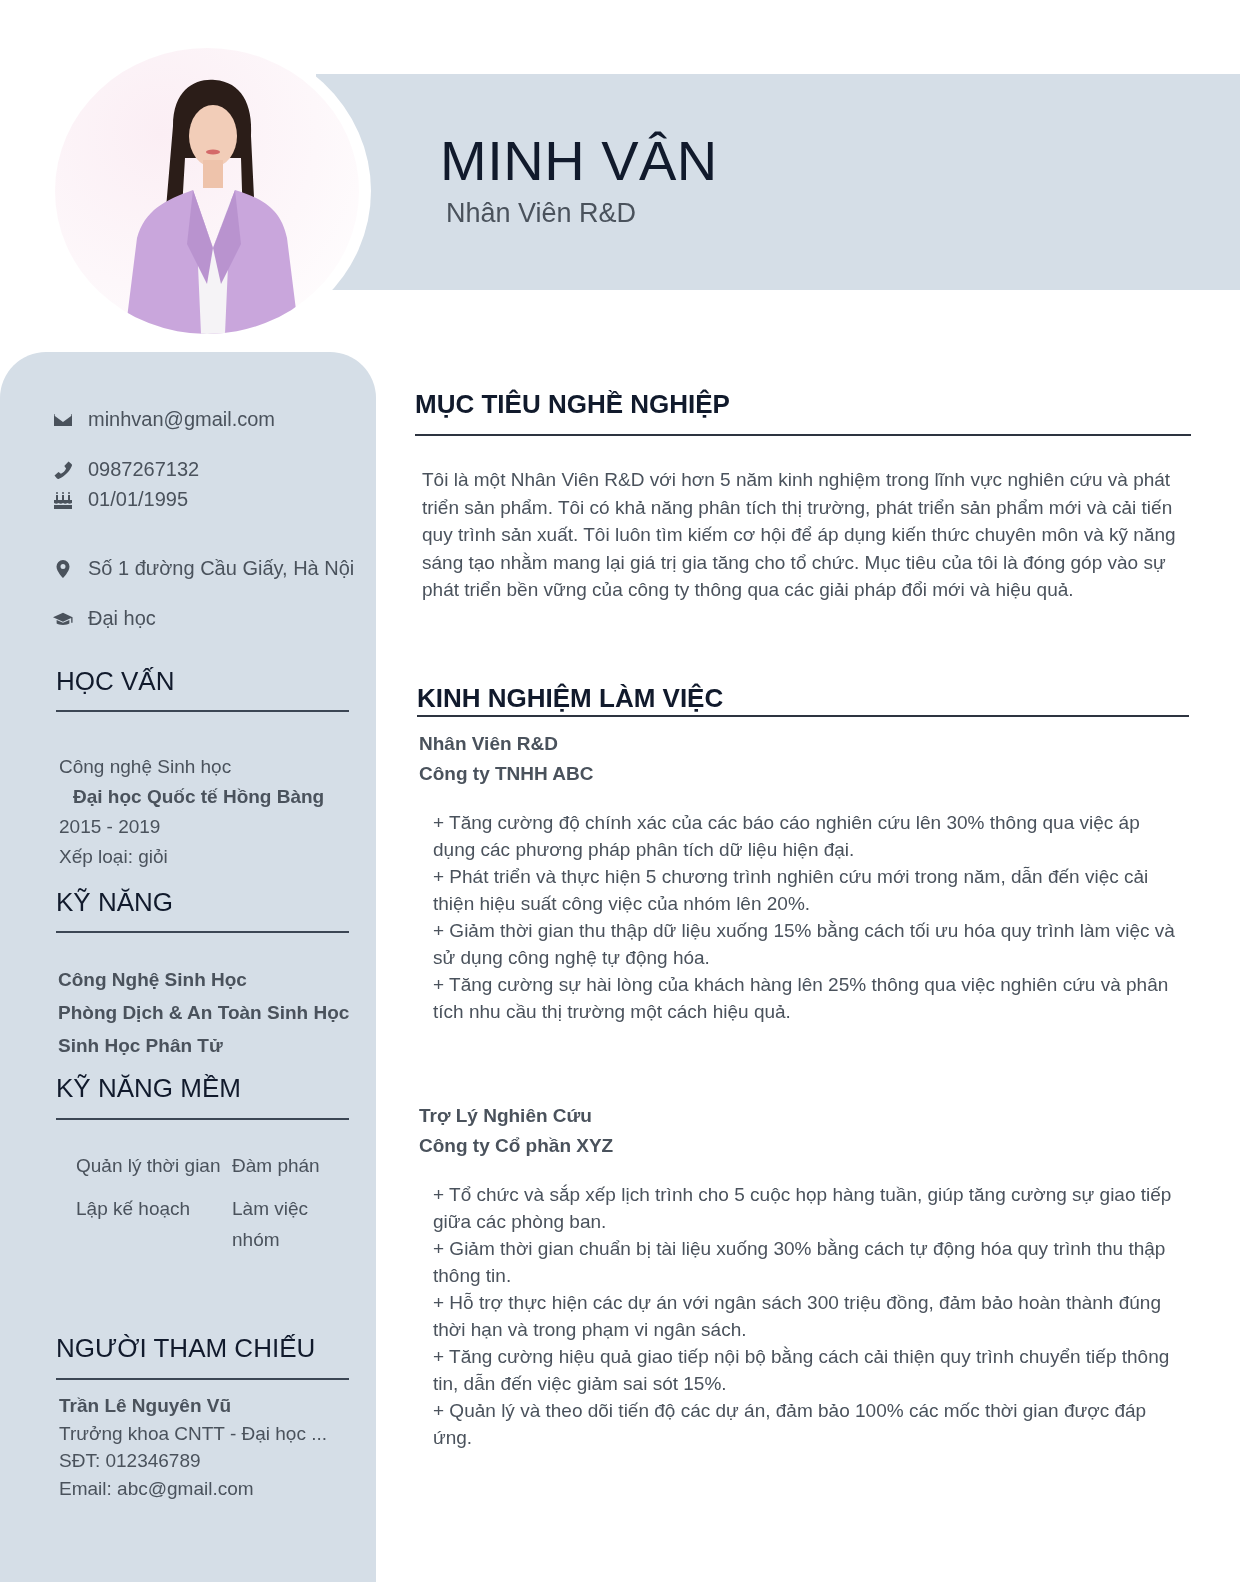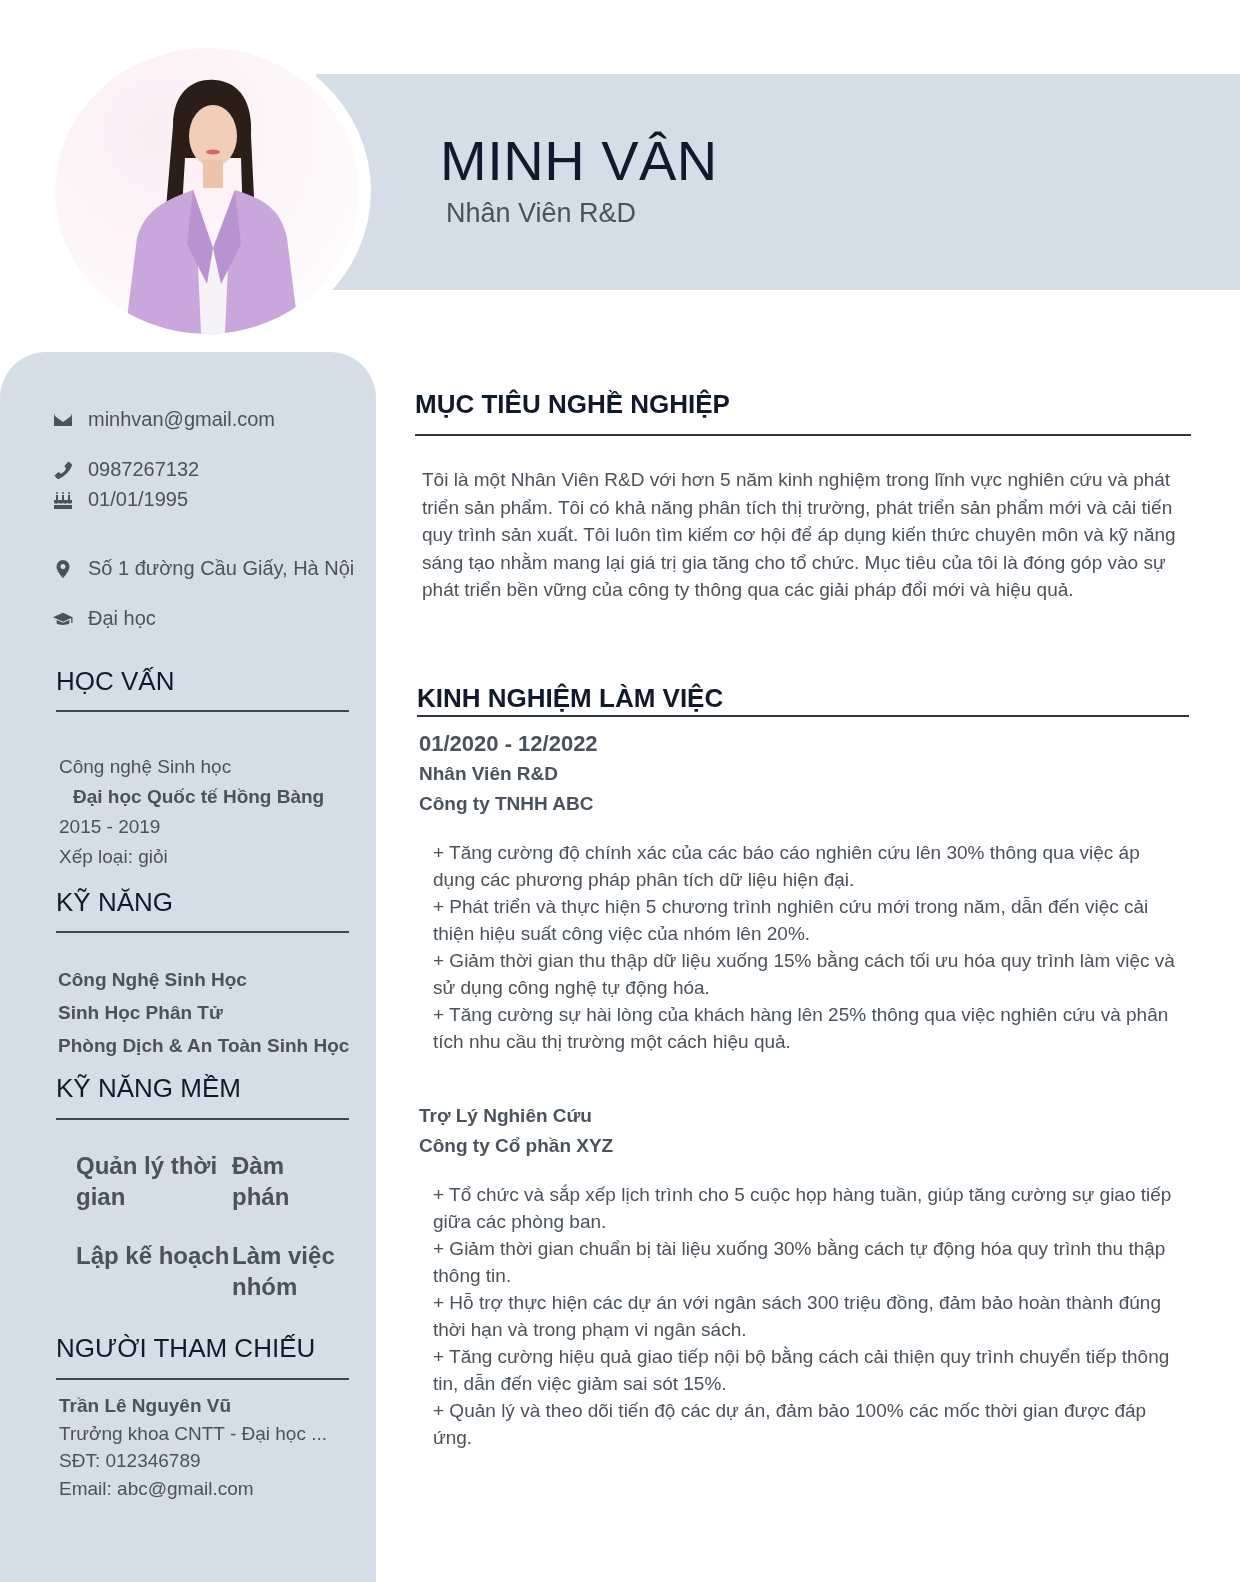--- a/index.html
+++ b/index.html
@@ -22,22 +22,22 @@
   .contact-item svg { width: 20px; height: 20px; fill: #4a525c; }
 
   .side-h { position: absolute; left: 56px; font-size: 26px; font-weight: 400; color: #111a2c; }
   .side-rule { position: absolute; left: 56px; width: 293px; height: 2px; background: #3c4654; }
 
   .edu { position: absolute; left: 59px; top: 752px; font-size: 19px; line-height: 30px; color: #4a525c; }
   .edu .b { font-weight: 700; margin-left: 14px; }
 
   .skills { position: absolute; left: 58px; top: 963px; font-size: 19px; font-weight: 700; line-height: 33px; color: #4a525c; }
 
-  .soft { position: absolute; left: 76px; top: 1150px; width: 270px; display: grid; grid-template-columns: 156px 114px; row-gap: 28px;
-          font-size: 24px; font-weight: 700; line-height: 31px; color: #4a525c; }
+  .soft { position: absolute; left: 76px; top: 1150px; width: 270px; display: grid; grid-template-columns: 156px 114px; row-gap: 12px;
+          font-size: 19px; font-weight: 400; line-height: 31px; color: #4a525c; }
 
   .ref { position: absolute; left: 59px; top: 1392px; font-size: 19px; line-height: 27.5px; color: #4a525c; }
   .ref .b { font-weight: 700; }
 
   .main-h { position: absolute; font-size: 26px; font-weight: 700; color: #111a2c; }
   .main-rule { position: absolute; height: 2px; background: #2d3440; }
 
   .objective { position: absolute; left: 422px; top: 466px; width: 765px; font-size: 19px; line-height: 27.5px; color: #4a525c; }
 
   .job { position: absolute; left: 419px; }
@@ -131,22 +131,22 @@
   <div>Công nghệ Sinh học</div>
   <div class="b">Đại học Quốc tế Hồng Bàng</div>
   <div>2015 - 2019</div>
   <div>Xếp loại: giỏi</div>
 </div>
 
 <div class="side-h" style="top:887px">KỸ NĂNG</div>
 <div class="side-rule" style="top:931px"></div>
 <div class="skills">
   <div>Công Nghệ Sinh Học</div>
+  <div>Phòng Dịch &amp; An Toàn Sinh Học</div>
   <div>Sinh Học Phân Tử</div>
-  <div>Phòng Dịch &amp; An Toàn Sinh Học</div>
 </div>
 
 <div class="side-h" style="top:1073px">KỸ NĂNG MỀM</div>
 <div class="side-rule" style="top:1118px"></div>
 <div class="soft">
   <div>Quản lý thời gian</div>
   <div>Đàm phán</div>
   <div>Lập kế hoạch</div>
   <div>Làm việc nhóm</div>
 </div>
@@ -161,21 +161,20 @@
 </div>
 
 <div class="main-h" style="left:415px; top:389px">MỤC TIÊU NGHỀ NGHIỆP</div>
 <div class="main-rule" style="left:415px; top:434px; width:776px"></div>
 <div class="objective">Tôi là một Nhân Viên R&amp;D với hơn 5 năm kinh nghiệm trong lĩnh vực nghiên cứu và phát triển sản phẩm. Tôi có khả năng phân tích thị trường, phát triển sản phẩm mới và cải tiến quy trình sản xuất. Tôi luôn tìm kiếm cơ hội để áp dụng kiến thức chuyên môn và kỹ năng sáng tạo nhằm mang lại giá trị gia tăng cho tổ chức. Mục tiêu của tôi là đóng góp vào sự phát triển bền vững của công ty thông qua các giải pháp đổi mới và hiệu quả.</div>
 
 <div class="main-h" style="left:417px; top:683px">KINH NGHIỆM LÀM VIỆC</div>
 <div class="main-rule" style="left:417px; top:715px; width:772px"></div>
 
 <div class="job" style="top:729px">
-  <div class="period">01/2020 - 12/2022</div>
   <div class="role">Nhân Viên R&amp;D</div>
   <div class="company">Công ty TNHH ABC</div>
   <div class="bullets">
     <div>+ Tăng cường độ chính xác của các báo cáo nghiên cứu lên 30% thông qua việc áp dụng các phương pháp phân tích dữ liệu hiện đại.</div>
     <div>+ Phát triển và thực hiện 5 chương trình nghiên cứu mới trong năm, dẫn đến việc cải thiện hiệu suất công việc của nhóm lên 20%.</div>
     <div>+ Giảm thời gian thu thập dữ liệu xuống 15% bằng cách tối ưu hóa quy trình làm việc và sử dụng công nghệ tự động hóa.</div>
     <div>+ Tăng cường sự hài lòng của khách hàng lên 25% thông qua việc nghiên cứu và phân tích nhu cầu thị trường một cách hiệu quả.</div>
   </div>
 </div>
 

